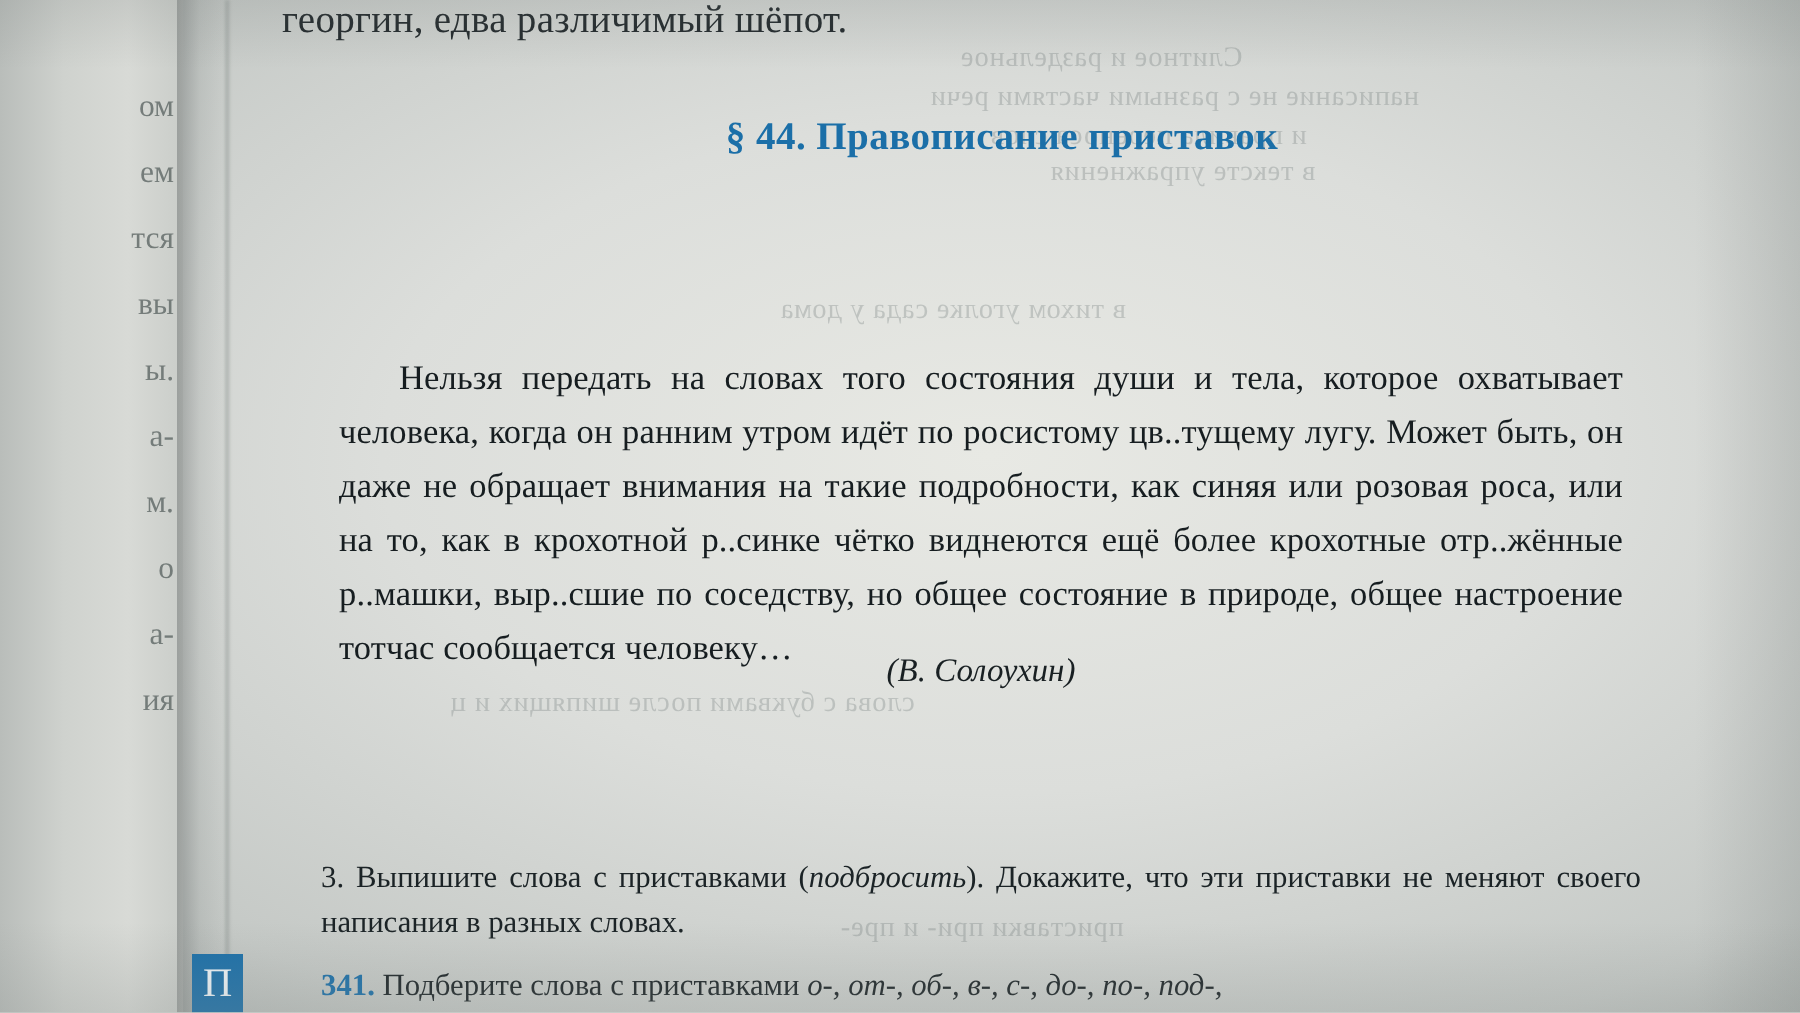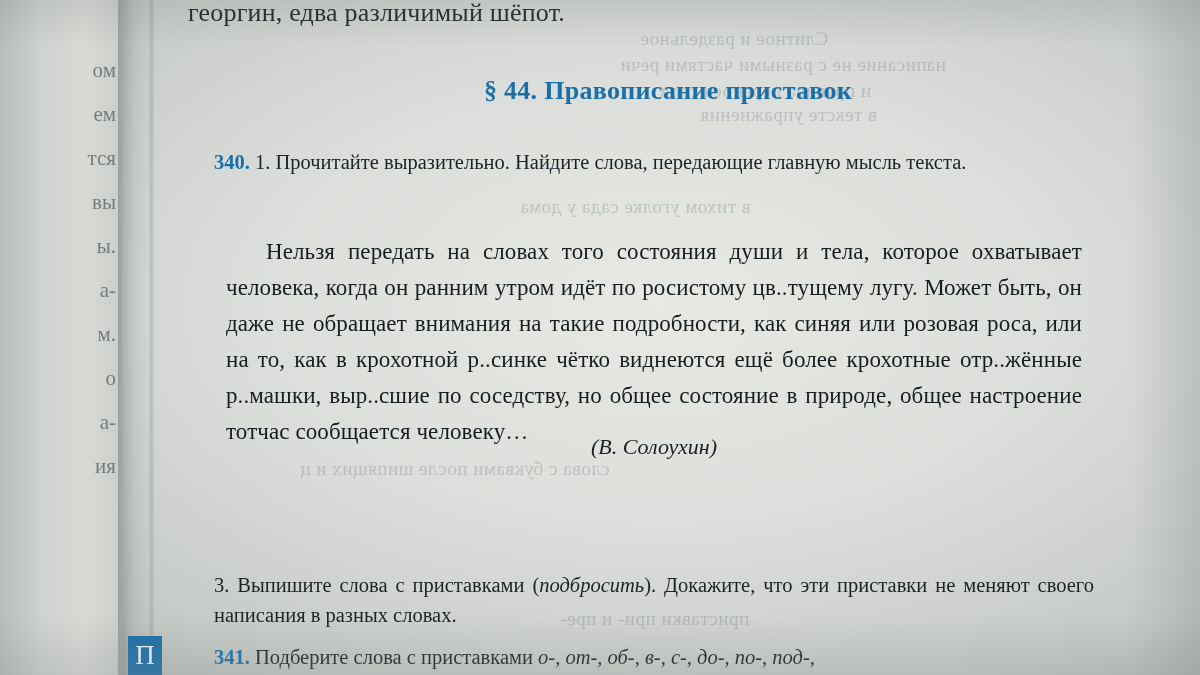--- a/index.html
+++ b/index.html
@@ -205,24 +205,20 @@
   <div class="ghost" style="left:520px; top:196px;">в тихом уголке сада у дома</div>
   <div class="ghost" style="left:300px; top:458px;">слова с буквами после шипящих и ц</div>
   <div class="ghost" style="left:560px; top:608px;">приставки при- и пре-</div>
 
   <div class="content">
 
     <div class="top-line">георгин, едва различимый шёпот.</div>
 
     <div class="section-title">§ 44. Правописание приставок</div>
 
-    <div class="ex" style="left:46px; top:148px;">
-      <span class="exnum">340.</span>
-      <span>1. Прочитайте выразительно. Найдите слова, передающие главную мысль текста.</span>
-    </div>
 
     <div class="body-text" style="top:222px;">
       <p class="indent">Нельзя передать на словах того состояния души и тела, которое охватывает человека, когда он ранним утром идёт по росистому цв..тущему лугу. Может быть, он даже не обращает внимания на такие подробности, как синяя или розовая роса, или на то, как в крохотной р..синке чётко виднеются ещё более крохотные отр..жённые р..машки, выр..сшие по соседству, но общее состояние в природе, общее настроение тотчас сообщается человеку…</p>
     </div>
 
     <div class="attrib" style="top:434px;">(В. Солоухин)</div>
 
 
     <div class="ex" style="left:46px; top:570px; line-height:30px;">
       <span>3. Выпишите слова с приставками (</span><span class="it">подбросить</span><span>). Докажите, что эти приставки не меняют своего написания в разных словах.</span>

